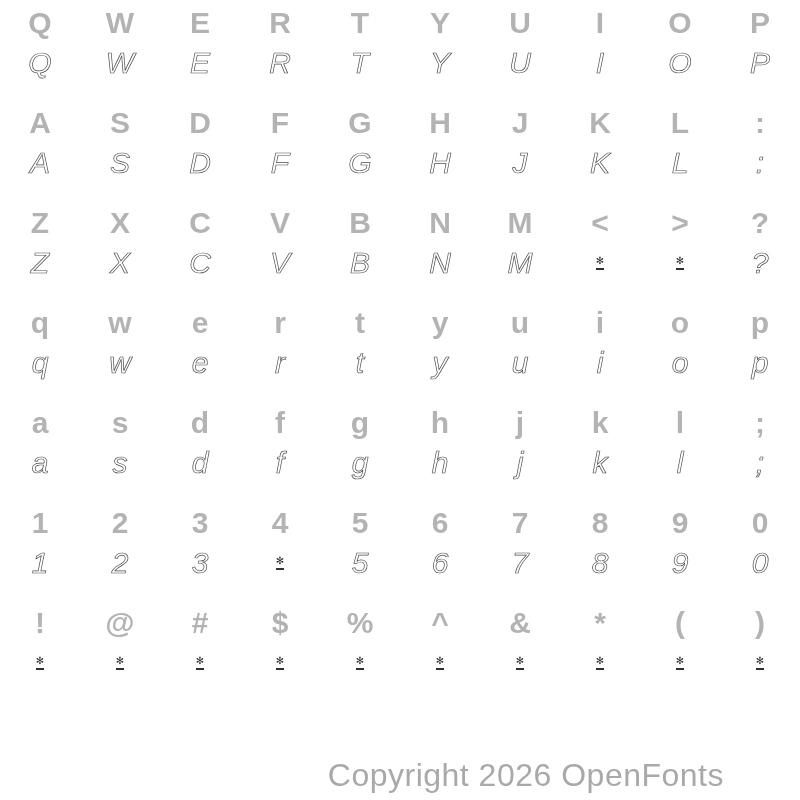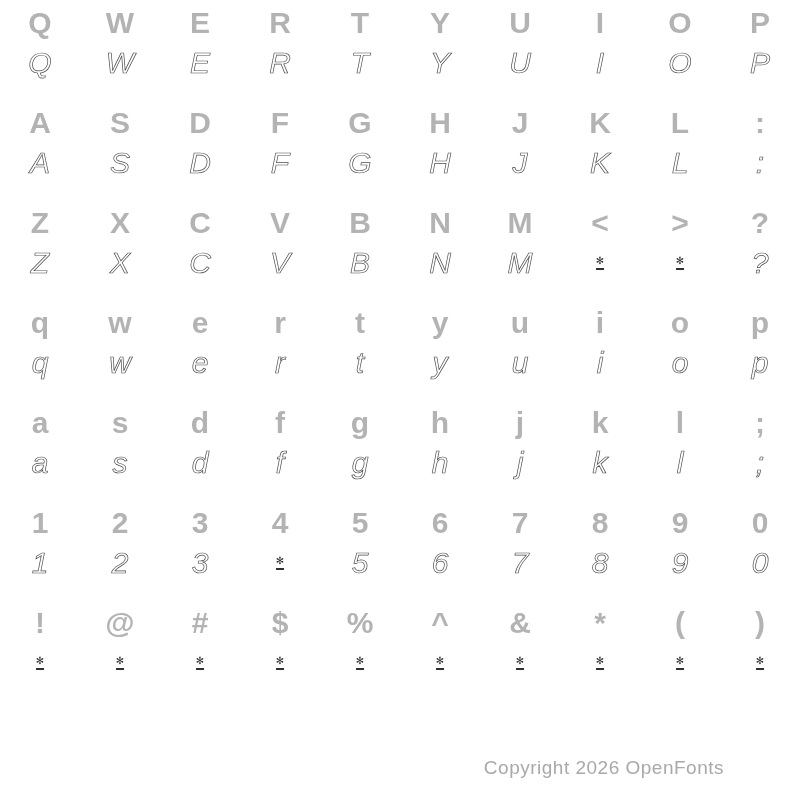--- a/index.html
+++ b/index.html
@@ -63,21 +63,21 @@
     top:24px;
     transform:translateX(-50%);
     width:8px;
     height:2px;
     background:#303030;
   }
   .footer{
     position:absolute;
     top:757px;
     right:76px;
-    font-size:19px;
+    font-size:32px;
     color:#a9a9a9;
     letter-spacing:0.5px;
   }
 </style>
 </head>
 <body>
 
 <div class="sheet">
     <div class="pair">
       <div class="glyph-row display-row">

